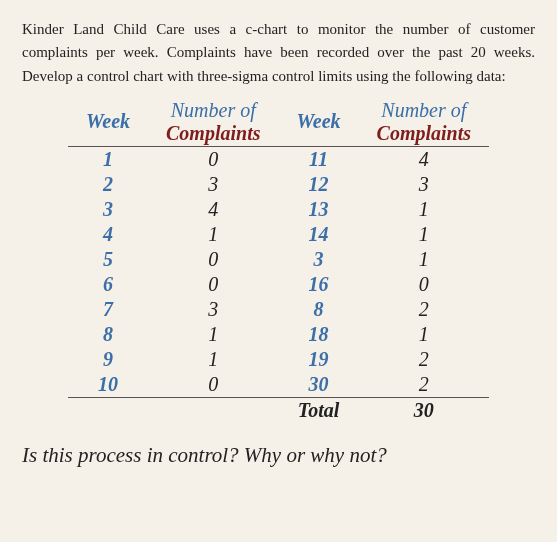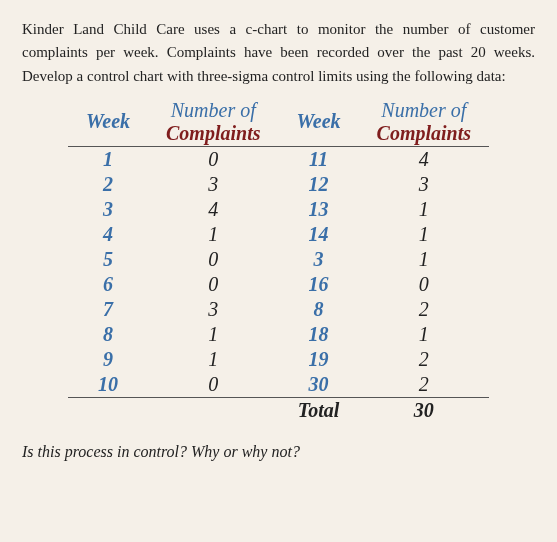--- a/index.html
+++ b/index.html
@@ -45,21 +45,21 @@
       text-align: center;
     }
     .divider-top td {
       border-top: 1.5px solid #555;
     }
     .total-row td {
       font-weight: bold;
       border-top: 1.5px solid #555;
     }
     .question-text {
-      font-size: 16px;
+      font-size: 21px;
       font-style: italic;
       margin-top: 10px;
       line-height: 1.4;
     }
   </style>
 </head>
 <body>
 
 <p class="intro-text">Kinder Land Child Care uses a c-chart to monitor the number of customer complaints per week. Complaints have been recorded over the past 20 weeks. Develop a control chart with three-sigma control limits using the following data:</p>
 

